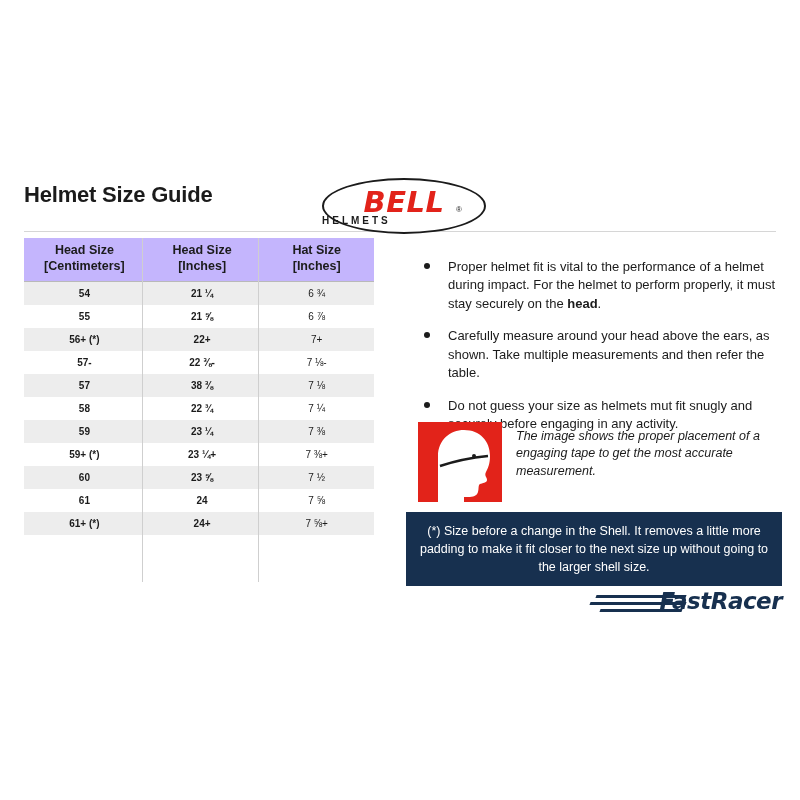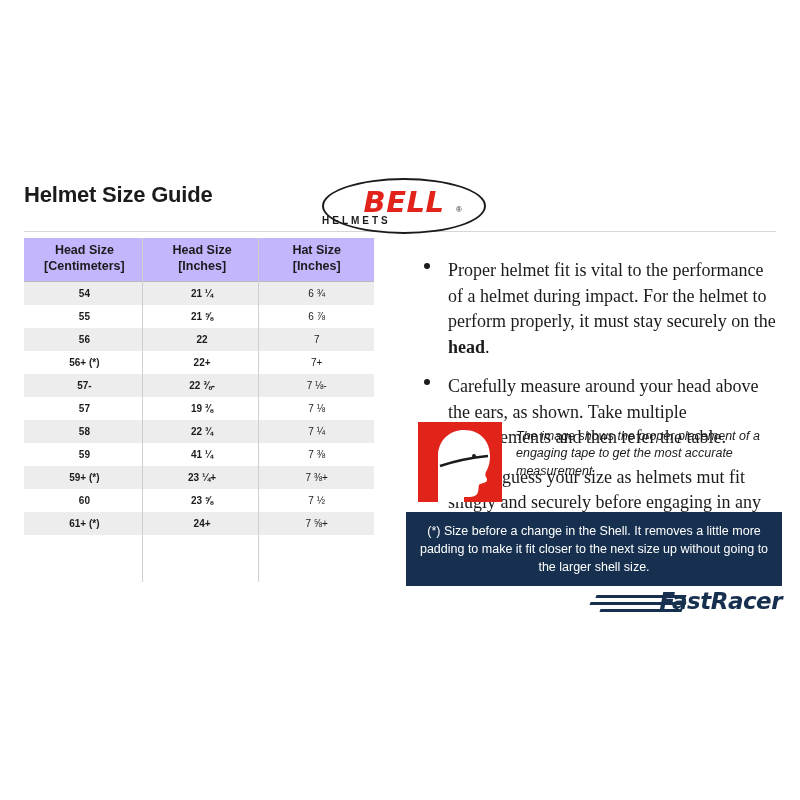--- a/index.html
+++ b/index.html
@@ -139,24 +139,23 @@
   .bullets {
     position: absolute;
     left: 410px;
     top: 258px;
     width: 370px;
   }
   .bullet-row {
     position: relative;
     margin-bottom: 14px;
     padding-left: 38px;
-    font-size: 18px;
+    font-size: 13px;
     line-height: 1.42;
     color: #1b1b1b;
-    font-family: Liberation Serif, serif;
   }
   .bullet-dot {
     position: absolute;
     left: 14px;
     top: 5px;
     width: 6px;
     height: 6px;
     border-radius: 50%;
     background: #1b1b1b;
   }
@@ -267,58 +266,58 @@
         <td class="c0">54</td>
         <td class="c1">21 ¼</td>
         <td class="c2">6 ¾</td>
       </tr>
       <tr>
         <td class="c0">55</td>
         <td class="c1">21 ⅝</td>
         <td class="c2">6 ⅞</td>
       </tr>
       <tr>
-        <td class="c0">56</td>
-        <td class="c1">22</td>
-        <td class="c2">7</td>
-      </tr>
-      <tr>
         <td class="c0">56+ (*)</td>
         <td class="c1">22+</td>
         <td class="c2">7+</td>
       </tr>
       <tr>
         <td class="c0">57-</td>
         <td class="c1">22 ⅜-</td>
         <td class="c2">7 ⅛-</td>
       </tr>
       <tr>
         <td class="c0">57</td>
-        <td class="c1">19 ⅜</td>
+        <td class="c1">38 ⅜</td>
         <td class="c2">7 ⅛</td>
       </tr>
       <tr>
         <td class="c0">58</td>
         <td class="c1">22 ¾</td>
         <td class="c2">7 ¼</td>
       </tr>
       <tr>
         <td class="c0">59</td>
-        <td class="c1">41 ¼</td>
+        <td class="c1">23 ¼</td>
         <td class="c2">7 ⅜</td>
       </tr>
       <tr>
         <td class="c0">59+ (*)</td>
         <td class="c1">23 ¼+</td>
         <td class="c2">7 ⅜+</td>
       </tr>
       <tr>
         <td class="c0">60</td>
         <td class="c1">23 ⅝</td>
         <td class="c2">7 ½</td>
+      </tr>
+      <tr>
+        <td class="c0">61</td>
+        <td class="c1">24</td>
+        <td class="c2">7 ⅝</td>
       </tr>
       <tr>
         <td class="c0">61+ (*)</td>
         <td class="c1">24+</td>
         <td class="c2">7 ⅝+</td>
       </tr>
     </tbody>
   </table>
   <div class="vline v1"></div>
   <div class="vline v2"></div>

